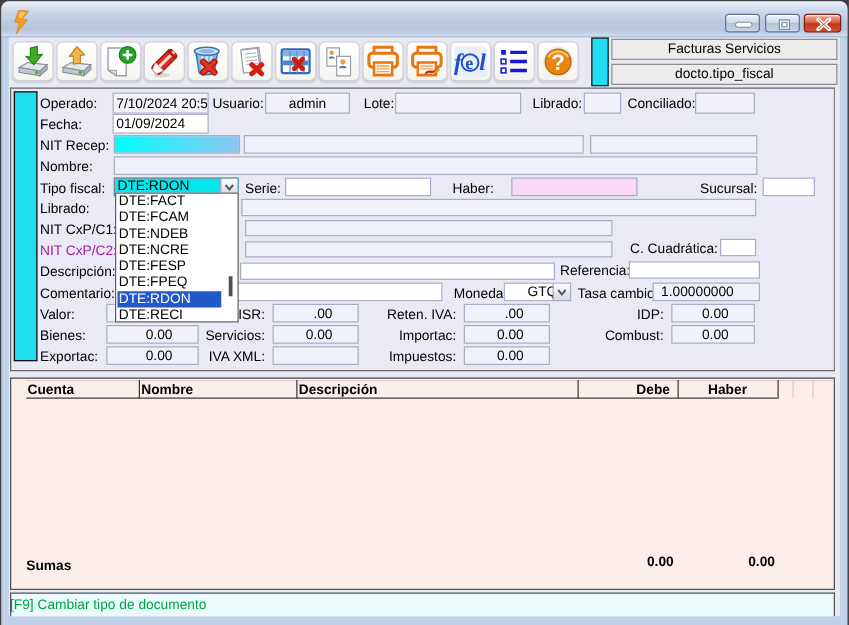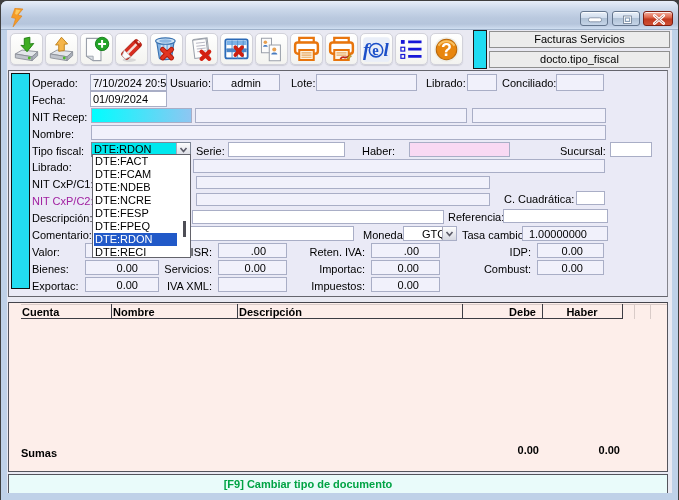--- a/index.html
+++ b/index.html
@@ -45,21 +45,21 @@
 #sel{background:#2159c8;color:#fff}
 #thumb{left:183px;top:221px;width:3px;height:16px;background:#4e4e56;z-index:7}
 
 #grid{left:8px;top:302px;width:660px;height:170px;background:#fdeeea;
  border:1px solid #54545c;border-top-color:#44444c}
 .hl{background:#3c3c44}
 .hlf{background:#d9cbc8}
 .th{font-size:11px;font-weight:bold;color:#000;white-space:nowrap}
 
 #status{left:8px;top:474px;width:660px;height:19px;background:#e9fbfa;border:1px solid #54545c;border-bottom:0}
-#f9{left:8px;top:478px;width:600px;text-align:center;font-size:11px;font-weight:bold;color:#00a344}
+#f9{left:8px;top:478px;width:600px;text-align:left;font-size:11px;font-weight:normal;color:#00a344}
 </style></head>
 <body>
 <div id="stage">
  <div id="win" class="abs"></div>
  <div id="titlebar" class="abs"></div>
  <div id="bolt" class="abs" style="left:9px;top:8px;width:16px;height:19px"><svg width="16" height="19" viewBox="0 0 16 19">
    <path d="M6 0 L14 1 L9 7 L13 8 L4 19 L6.5 10.5 L2.5 9.5 Z" fill="#f59b28" stroke="#d87a10" stroke-width="0.5"></path>
    <path d="M7 1.5 L11.5 2.2 L8 6.8 L6 6 Z" fill="#fdc95e"></path>
   </svg></div>
  <div id="bmin" class="abs cap">

